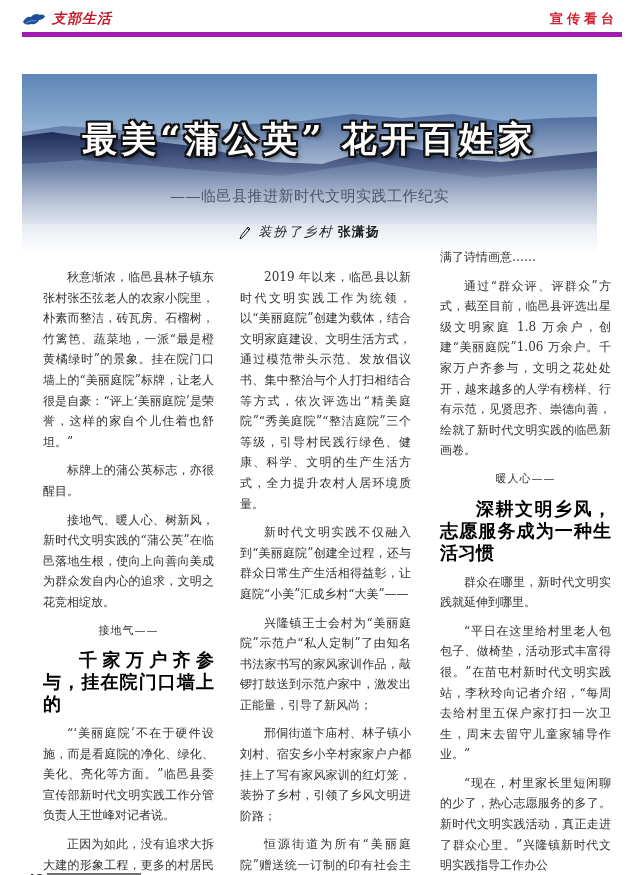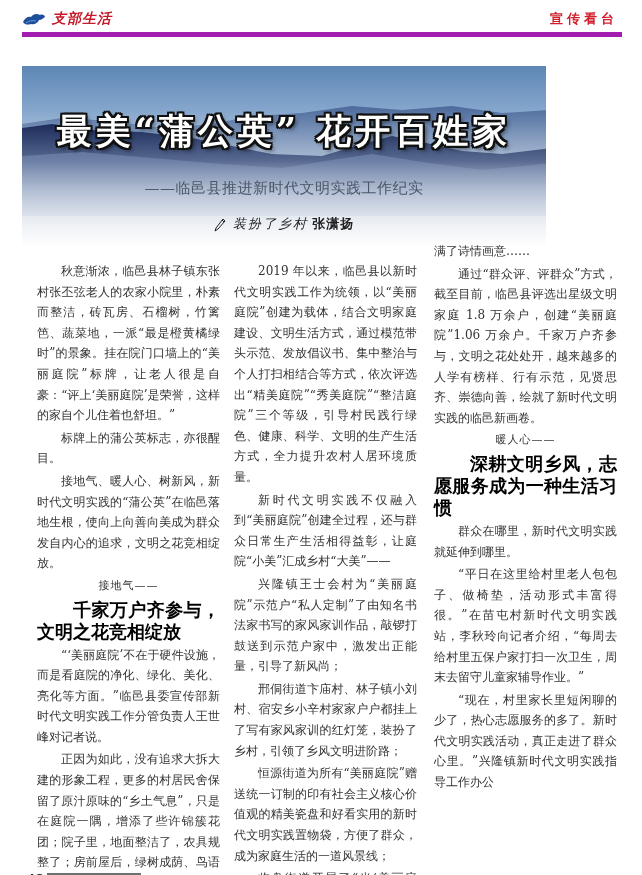--- a/index.html
+++ b/index.html
@@ -11,42 +11,42 @@
               border-bottom: 5px solid #a21caf; }
   .logo { position: absolute; left: 0; top: 2px; display: flex; align-items: center; gap: 6px; }
   .logo-mark { width: 24px; height: 14px; }
   .logo-text { font-family: "DejaVu Serif", serif; font-style: italic; color: #c41a2a;
                font-size: 14px; letter-spacing: 1px; font-weight: bold; }
   .section-label { position: absolute; right: 4px; top: 2px; color: #d01e2d;
                    font-family: "DejaVu Sans", sans-serif; font-weight: bold;
                    font-size: 13px; letter-spacing: 4px; }
 
   
-  .banner { position: absolute; left: 22px; top: 66px; width: 524px; height: 180px; overflow: hidden;
+  .banner { position: absolute; left: 22px; top: 74px; width: 575px; height: 180px; overflow: hidden;
             background: linear-gradient(180deg, #5d86b6 0%, #86a7cd 25%, #b6c8dc 45%, #c7d3e0 55%, #e7edf3 80%, #ffffff 100%); }
   .banner svg.mountains { position: absolute; left: 0; top: 0; width: 599px; height: 180px; }
   .banner-title { position: absolute; left: 0; width: 100%; top: 42px; text-align: center;
                   font-family: "DejaVu Serif", serif; font-weight: bold; font-size: 35px;
                   color: #ffffff; letter-spacing: 4px;
                   text-shadow: -2px -2px 0 #111, 2px -2px 0 #111, -2px 2px 0 #111, 2px 2px 0 #111,
                                0 2px 0 #111, 0 -2px 0 #111, 2px 0 0 #111, -2px 0 0 #111,
                                3px 3px 4px rgba(0,0,0,0.6); }
   .banner-subtitle { position: absolute; left: 0; width: 100%; top: 113px; text-align: center;
                      font-family: "DejaVu Serif", serif; font-size: 15px; color: #4a5768;
                      letter-spacing: 0.5px; }
   .byline { position: absolute; left: 0; width: 100%; top: 149px; text-align: center;
             font-size: 13px; color: #222; }
   .byline .pen { display: inline-block; vertical-align: middle; width: 12px; height: 14px; margin-right: 3px; }
   .byline .role { font-family: "DejaVu Serif", serif; font-style: italic; letter-spacing: 2px; }
   .byline .name { font-family: "DejaVu Sans", sans-serif; font-weight: bold; letter-spacing: 1px; }
 
   
   .col { position: absolute; top: 259px; width: 187px; font-size: 12px; line-height: 20.6px;
          text-align: justify; color: #333; }
-  .col p { margin: 2px; text-indent: 2em; }
+  .col p { margin: 8px; text-indent: 2em; }
   .col p.noind { text-indent: 0; }
   .col1 { left: 35px; }
   .col2 { left: 232px; top: 259px; }
   .col3 { left: 432px; top: 239px; }
   .kicker { text-align: center; margin: 14px 0 2px 0; font-family: "DejaVu Serif", serif;
             font-size: 11px; color: #333; letter-spacing: 1px; text-indent: 0 !important; }
   .subhead { font-family: Liberation Serif, serif; font-weight: bold; font-size: 18px;
              color: #000000; line-height: 22px; text-indent: 2em; margin: 0; text-align: justify; }
 
   
@@ -100,21 +100,21 @@
     <span class="role">装扮了乡村</span>
     <span class="name">张潇扬</span>
   </div>
 </div>
 
 <div class="col col1">
   <p>秋意渐浓，临邑县林子镇东张村张丕弦老人的农家小院里，朴素而整洁，砖瓦房、石榴树，竹篱笆、蔬菜地，一派“最是橙黄橘绿时”的景象。挂在院门口墙上的“美丽庭院”标牌，让老人很是自豪：“评上‘美丽庭院’是荣誉，这样的家自个儿住着也舒坦。”</p>
   <p>标牌上的蒲公英标志，亦很醒目。</p>
   <p>接地气、暖人心、树新风，新时代文明实践的“蒲公英”在临邑落地生根，使向上向善向美成为群众发自内心的追求，文明之花竞相绽放。</p>
   <p class="kicker">接地气——</p>
-  <p class="subhead">千家万户齐参与，文明之花竞相绽放</p>
+  <p class="subhead">千家万户齐参与，挂在院门口墙上的</p>
   <p>“‘美丽庭院’不在于硬件设施，而是看庭院的净化、绿化、美化、亮化等方面。”临邑县委宣传部新时代文明实践工作分管负责人王世峰对记者说。</p>
   <p>正因为如此，没有追求大拆大建的形象工程，更多的村居民舍保留了原汁原味的“乡土气息”，只是在庭院一隅，增添了些许锦簇花团；院子里，地面整洁了，农具规整了；房前屋后，绿树成荫、鸟语花香……</p>
 
 </div>
 
 <div class="col col2">
   <p>2019 年以来，临邑县以新时代文明实践工作为统领，以“美丽庭院”创建为载体，结合文明家庭建设、文明生活方式，通过模范带头示范、发放倡议书、集中整治与个人打扫相结合等方式，依次评选出“精美庭院”“秀美庭院”“整洁庭院”三个等级，引导村民践行绿色、健康、科学、文明的生产生活方式，全力提升农村人居环境质量。</p>
   <p>新时代文明实践不仅融入到“美丽庭院”创建全过程，还与群众日常生产生活相得益彰，让庭院“小美”汇成乡村“大美”——</p>
   <p>兴隆镇王士会村为“美丽庭院”示范户“私人定制”了由知名书法家书写的家风家训作品，敲锣打鼓送到示范户家中，激发出正能量，引导了新风尚；</p>
   <p>邢侗街道卞庙村、林子镇小刘村、宿安乡小辛村家家户户都挂上了写有家风家训的红灯笼，装扮了乡村，引领了乡风文明进阶路；</p>

